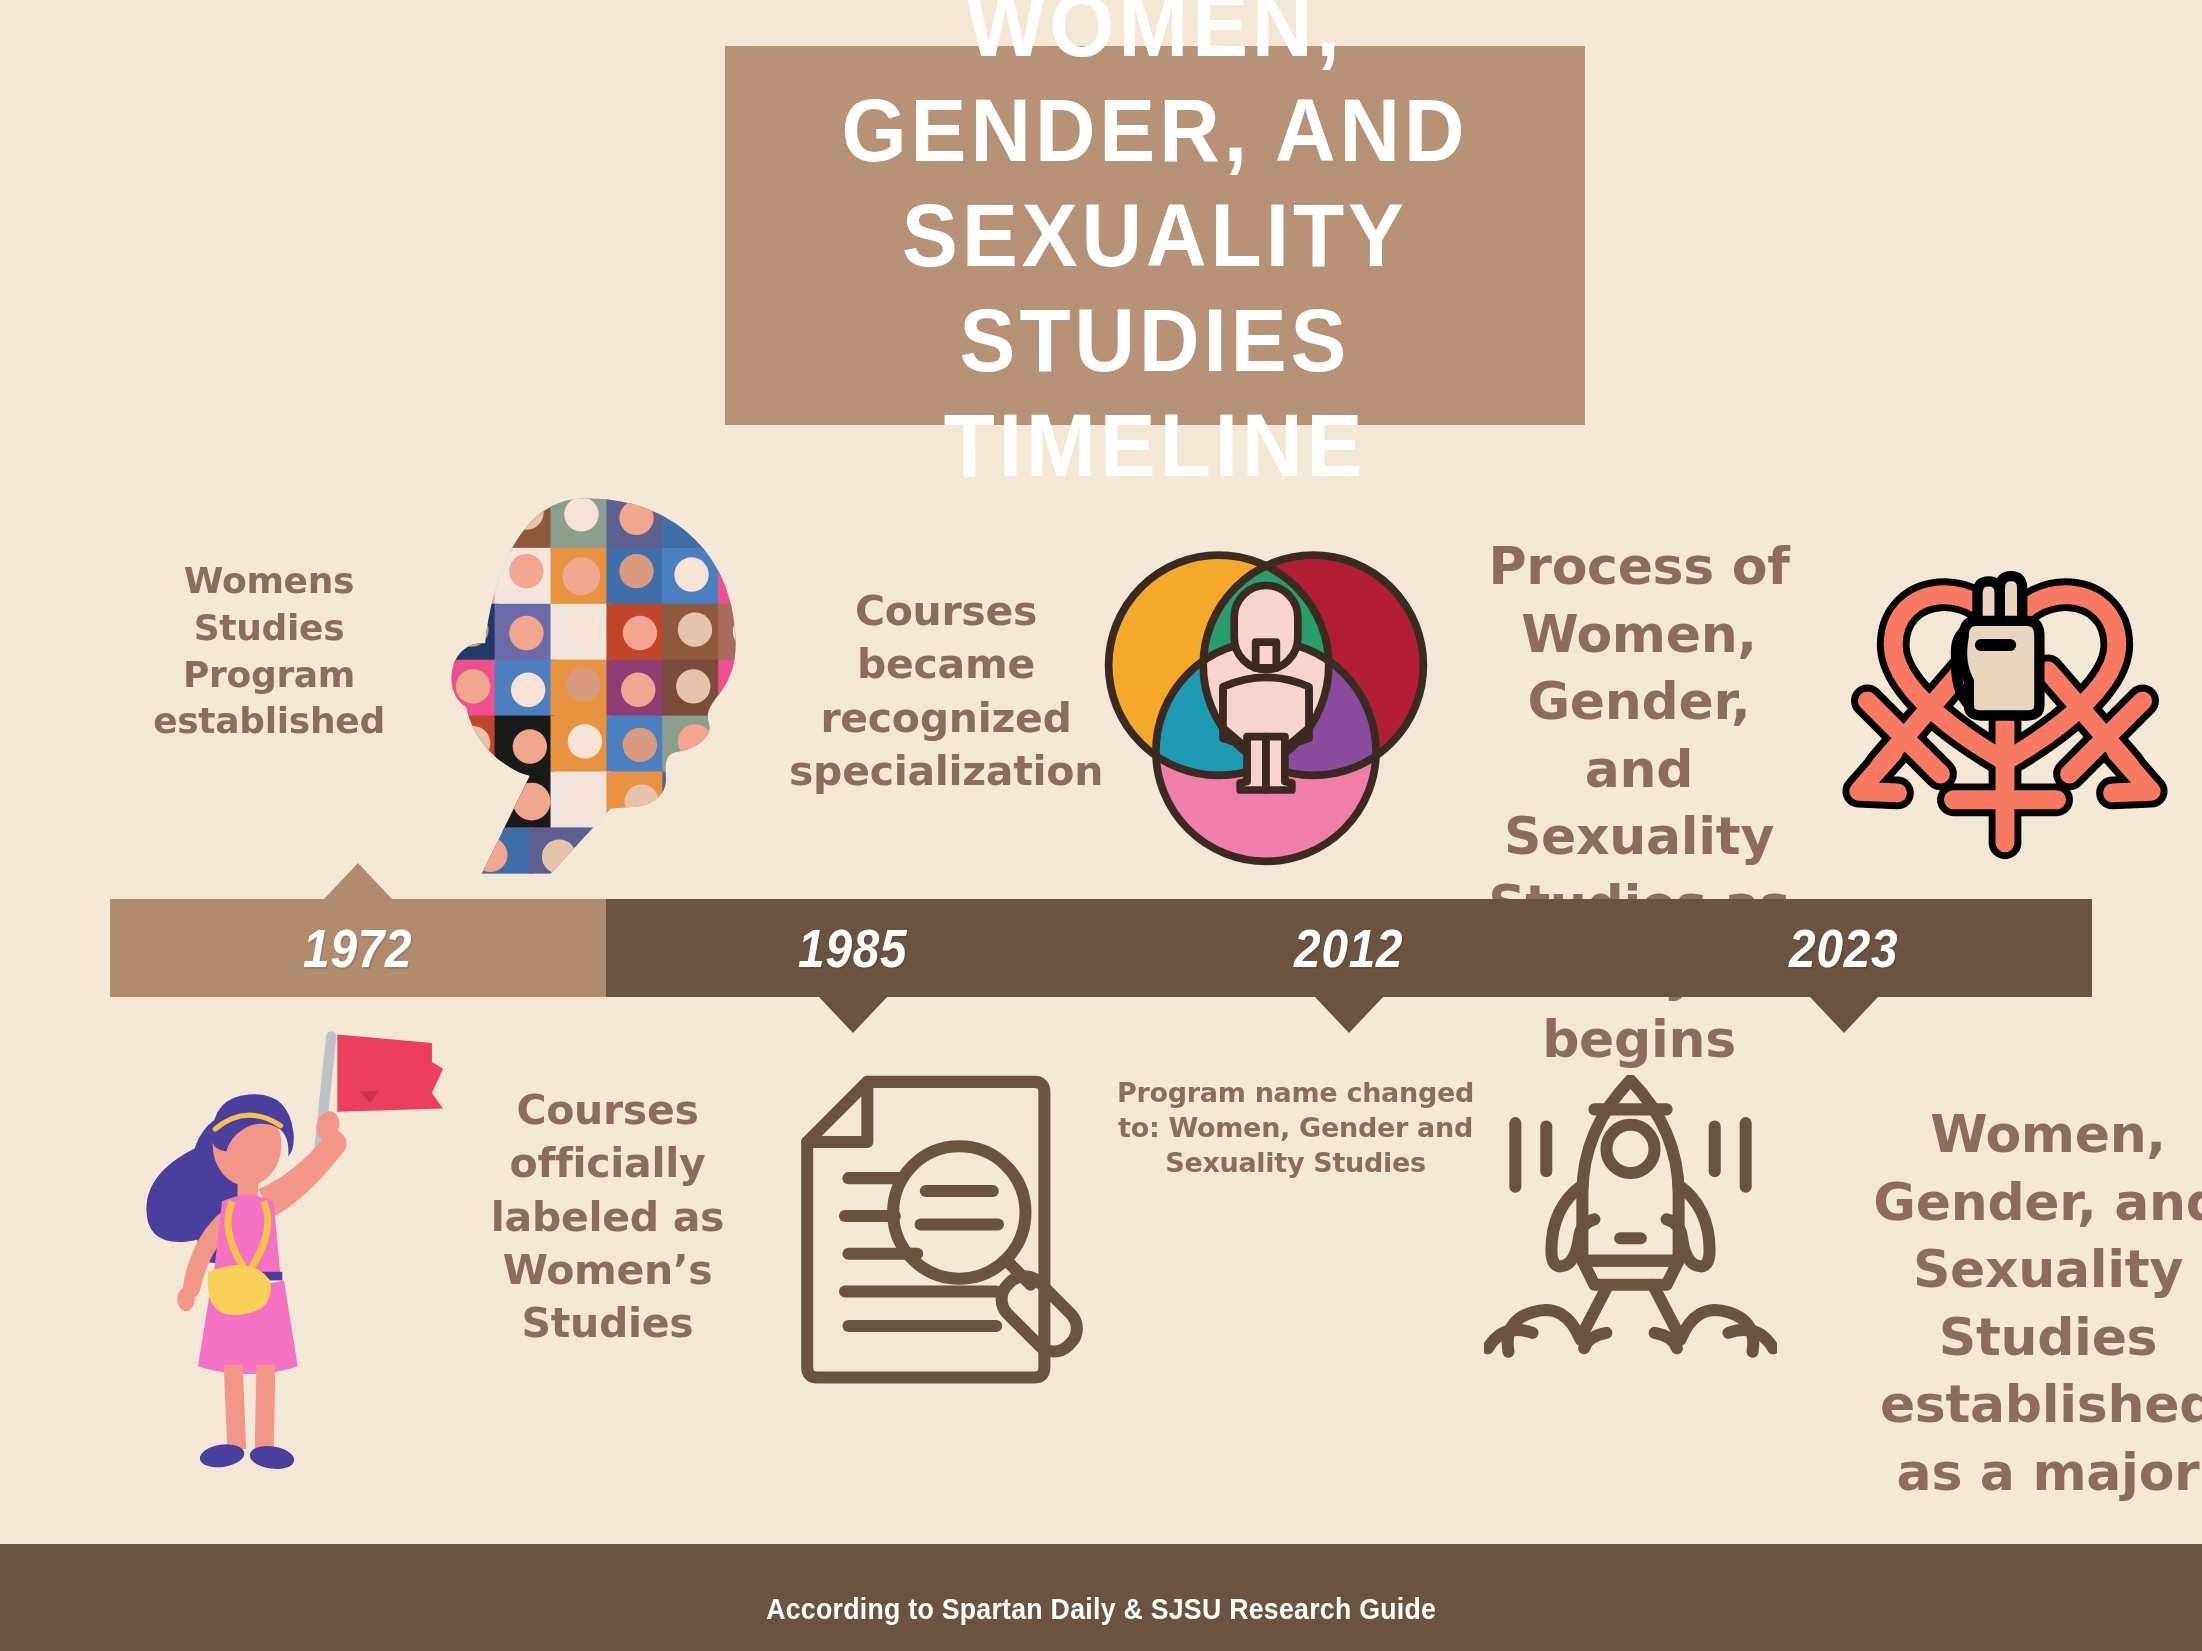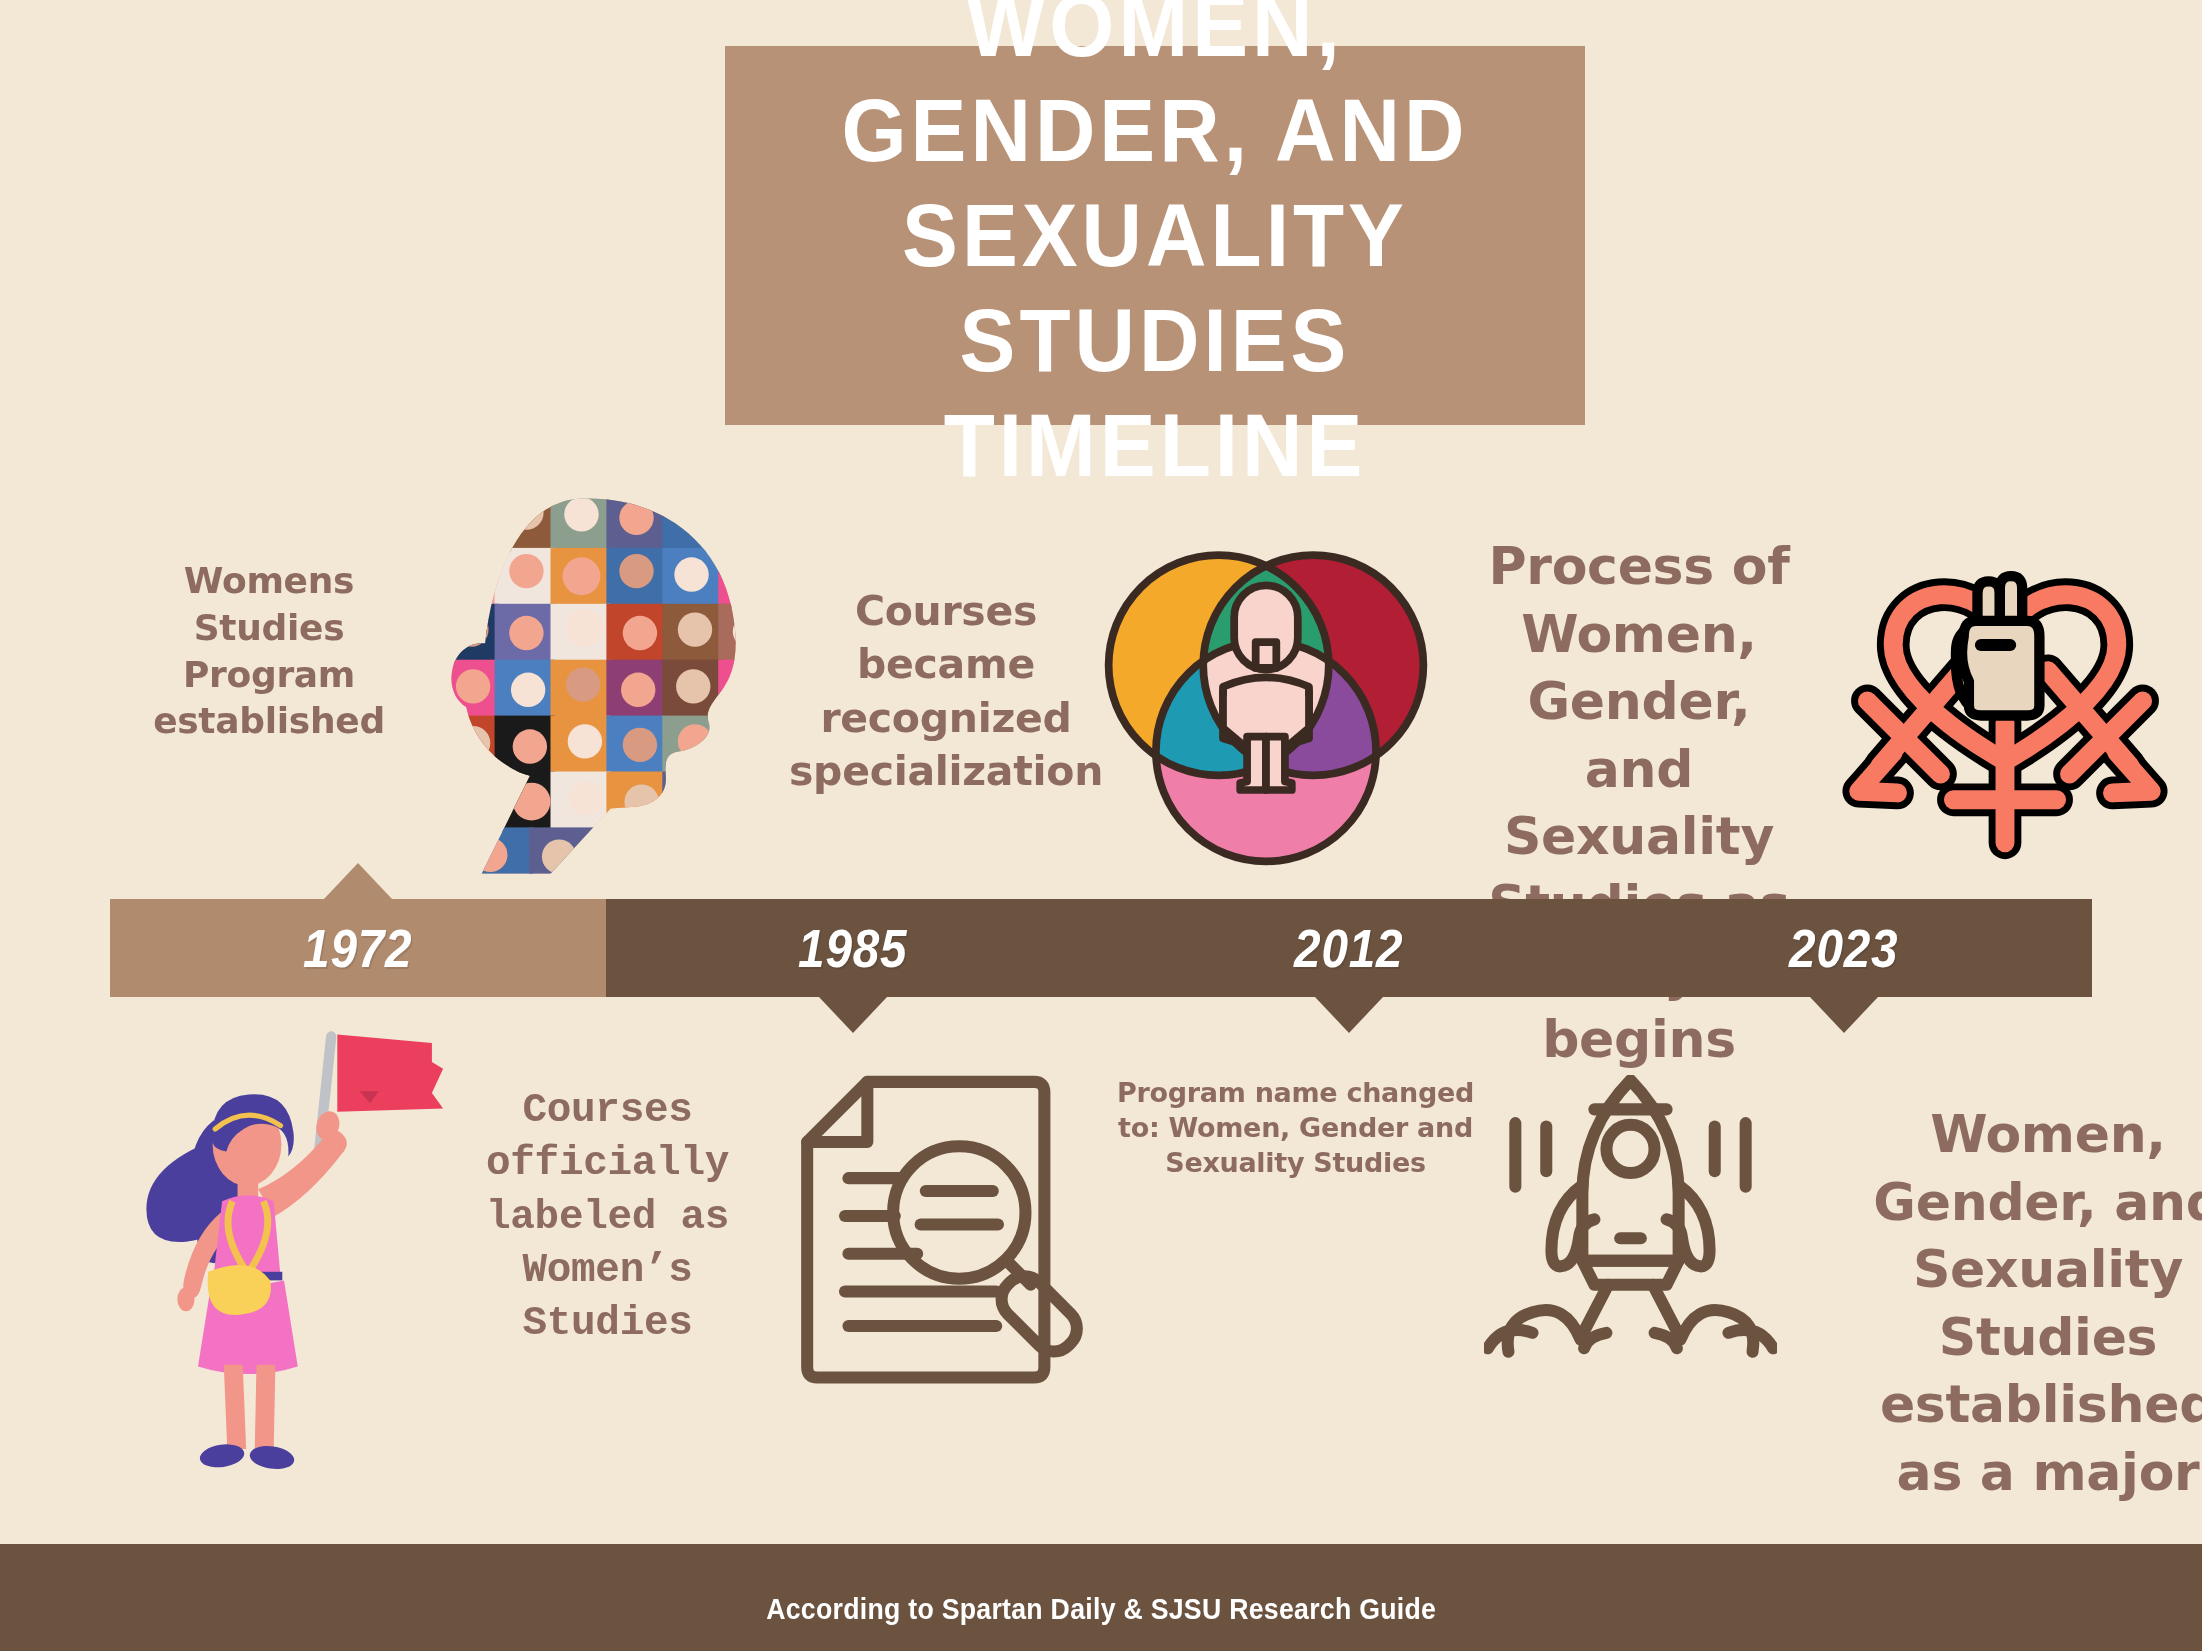--- a/index.html
+++ b/index.html
@@ -71,21 +71,21 @@
     font-family:"DejaVu Sans",sans-serif;
     font-weight:700;
     text-align:center;
     line-height:1.30;
     letter-spacing:-0.3px;
   }
   .cap-1972{ left:110px;  top:558px;  width:318px; font-size:36px; }
   .cap-1988{ left:774px;  top:585px;  width:344px; font-size:41px; }
   .cap-2020{ left:1467px; top:533px;  width:344px; font-size:52px; }
 
-  .cap-1985{ left:470px;  top:1084px; width:275px; font-size:41px;font-family:Liberation Mono, monospace; }
+  .cap-1985{ left:470px;  top:1084px; width:275px; font-size:41px; }
   .cap-2012{ left:1115px; top:1075px; width:361px; font-size:27px; }
   .cap-2023{ left:1863px; top:1101px; width:370px; font-size:52px; }
 
   
   #footer-bar{
     position:absolute; left:0; bottom:0; width:2203px; height:108px;
     background:#6b5340;
     display:flex; align-items:center; justify-content:center;
     padding-top:22.4px;
   }

